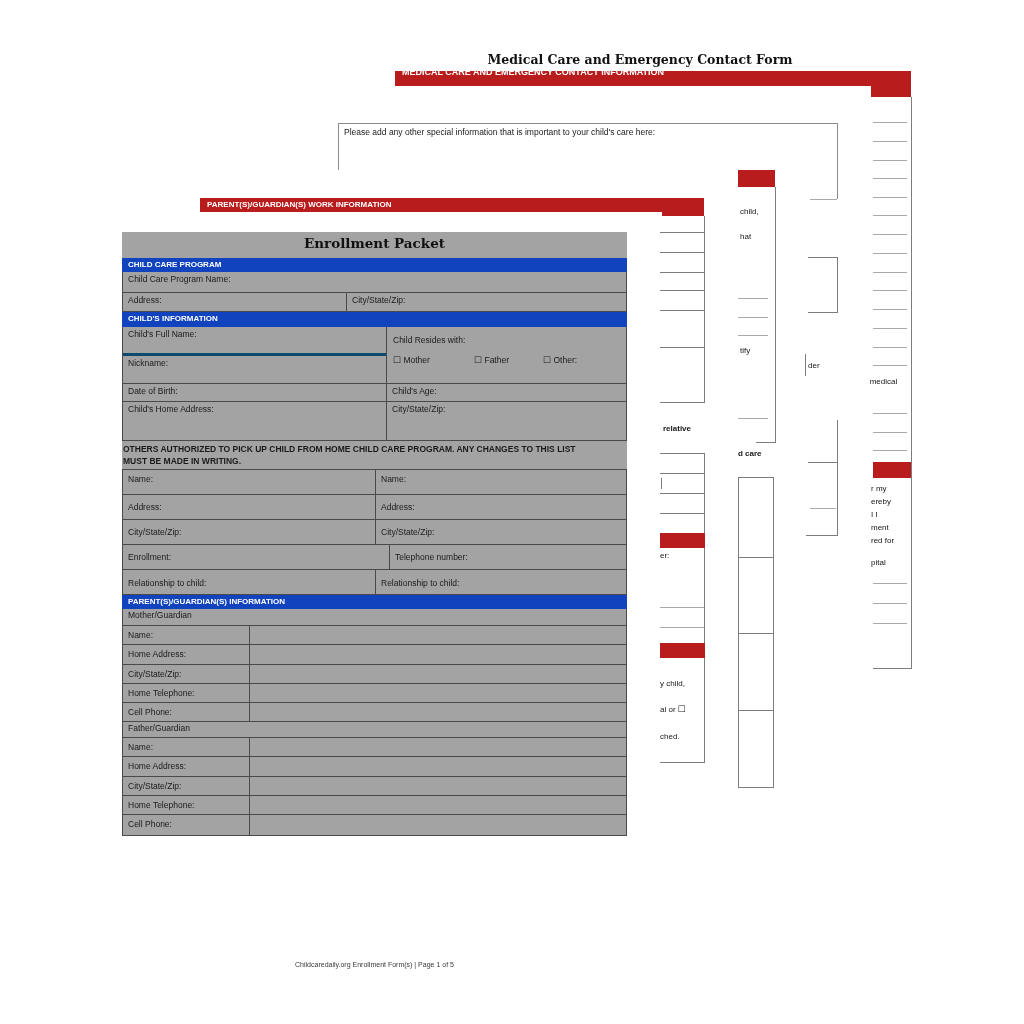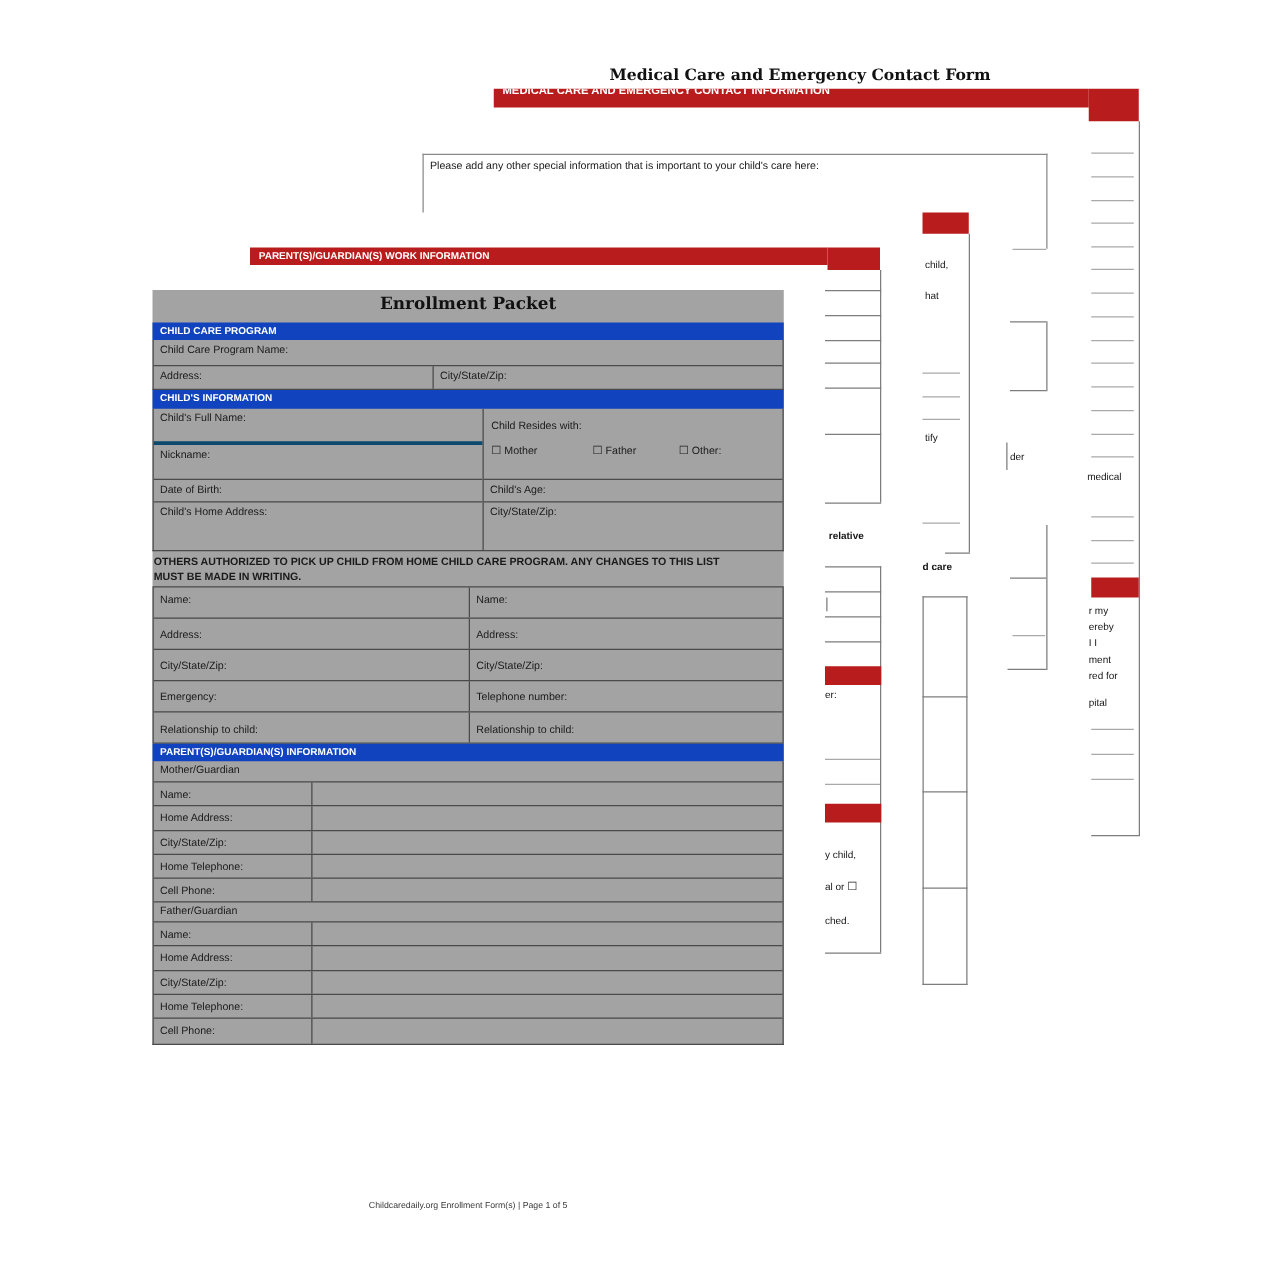--- a/index.html
+++ b/index.html
@@ -196,22 +196,22 @@
       </div>
       <div class="r" style="height:25px;">
         <div class="c" style="width:252px;padding-top:7px;">Address:</div>
         <div class="c cl grow" style="padding-top:7px;">Address:</div>
       </div>
       <div class="r" style="height:25px;">
         <div class="c" style="width:252px;padding-top:7px;">City/State/Zip:</div>
         <div class="c cl grow" style="padding-top:7px;">City/State/Zip:</div>
       </div>
       <div class="r" style="height:25px;">
-        <div class="c" style="width:252px;padding-top:7px;">Emergency:</div>
-        <div class="c cl grow" style="padding-top:7px;">Telephone number:</div>
+        <div class="c" style="width:252px;padding-top:7px;">Enrollment:</div>
+        <div class="c cl grow" style="padding-top:7px;margin-left:14px;">Telephone number:</div>
       </div>
       <div class="r" style="height:25px;">
         <div class="c" style="width:252px;padding-top:8px;">Relationship to child:</div>
         <div class="c cl grow" style="padding-top:8px;">Relationship to child:</div>
       </div>
     </div>
 
     <div class="hb">PARENT(S)/GUARDIAN(S) INFORMATION</div>
     <div class="t">
       <div class="r" style="height:16px;">

